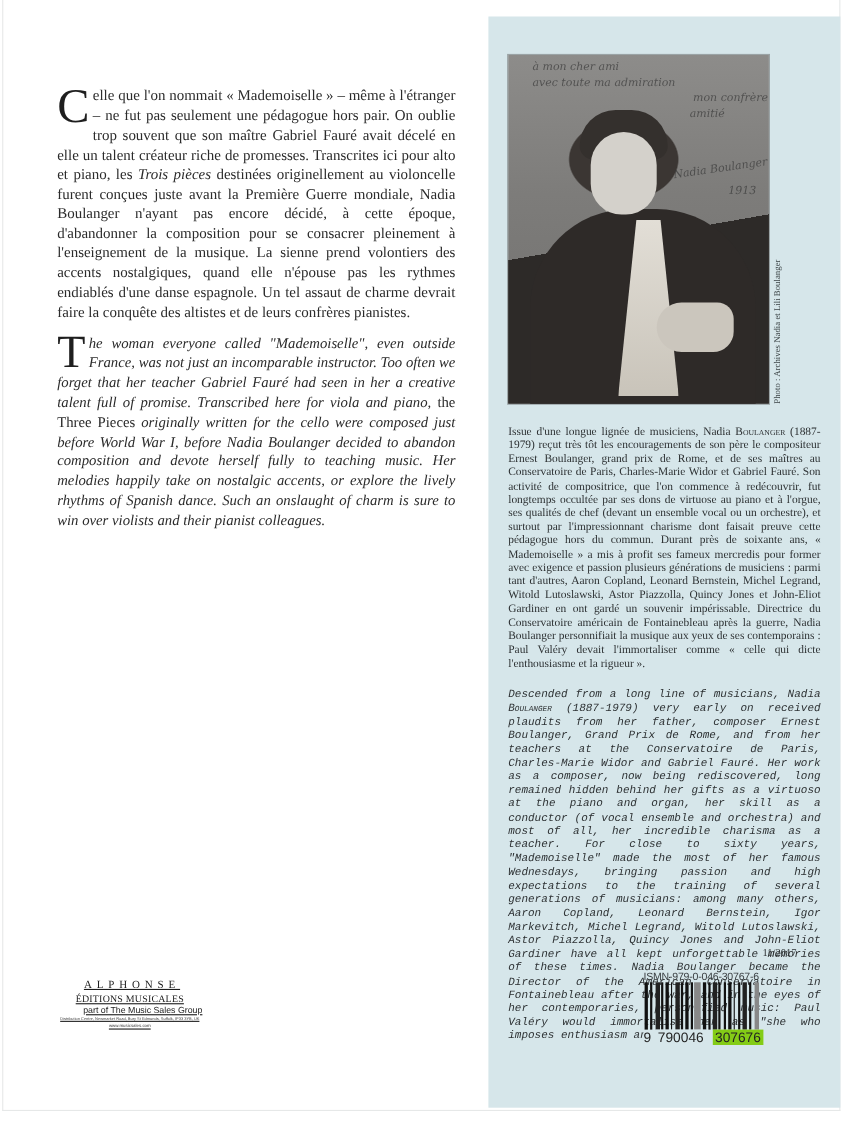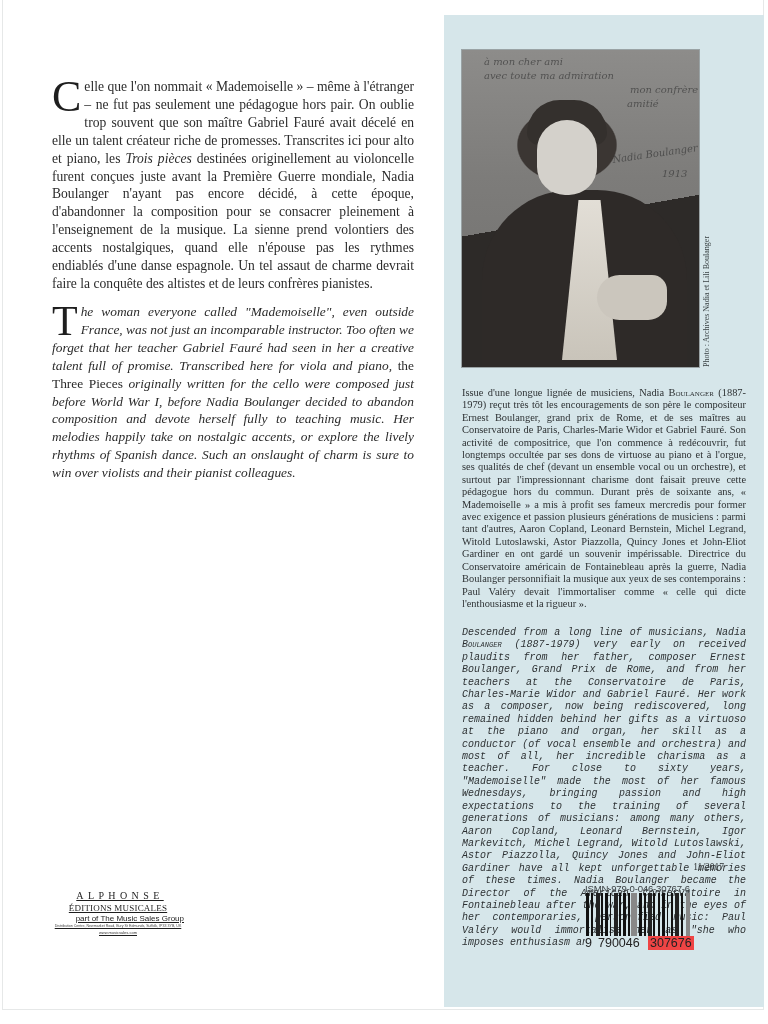--- a/index.html
+++ b/index.html
@@ -50,21 +50,21 @@
   .date { position:absolute; right:40px; top:847px; font-family:"Liberation Serif", serif;
           font-size:9.5px; color:#2d3133; }
   .isbn { position:absolute; left:141px; top:868px; width:120px; font-family:"Liberation Sans", sans-serif;
           font-size:9.6px; color:#3a3f42; letter-spacing:-0.2px; }
   .barcode { position:absolute; left:142px; top:878px; width:114px; height:44px; display:flex; align-items:stretch; }
   .barcode span { display:block; height:100%; }
   .barcode-digits { position:absolute; left:141px; top:921px; width:118px; height:14px;
                     font-family:"Liberation Sans", sans-serif; font-size:12.5px; color:#222; background:#d6e6ea; }
   .barcode-digits .d0 { position:absolute; left:0; top:0; }
   .barcode-digits .d1 { position:absolute; left:11px; top:0; background:#d6e6ea; padding:0 2px; }
-  .barcode-digits .d2 { position:absolute; left:63px; top:0; background:#ef4444; padding:0 2px; }
+  .barcode-digits .d2 { position:absolute; left:63px; top:0; background:#84cc16; padding:0 2px; }
   .logo { position:absolute; left:52px; top:890px; width:132px; text-align:center; color:#1d1d1d;text-decoration:underline; }
   .logo .l1 { font-family:"Liberation Serif", serif; font-size:10px; letter-spacing:4.4px; margin-left:4px; }
   .logo .l2 { font-family:"Liberation Serif", serif; font-size:39px; line-height:36px; letter-spacing:-1px; }
   .logo .l3 { font-family:"Liberation Serif", serif; font-size:9px; letter-spacing:0.2px; margin-top:2px; }
   .logo .l4 { font-family:"Liberation Sans", sans-serif; font-size:8px; margin-top:1px;text-align:right; }
   .logo .l5 { font-family:"Liberation Sans", sans-serif; font-size:3.6px; color:#444; margin-top:1px; white-space:nowrap; }
   .logo .l6 { font-family:"Liberation Sans", sans-serif; font-size:4px; color:#333; margin-top:2px; }
 </style>
 </head>
 <body>

